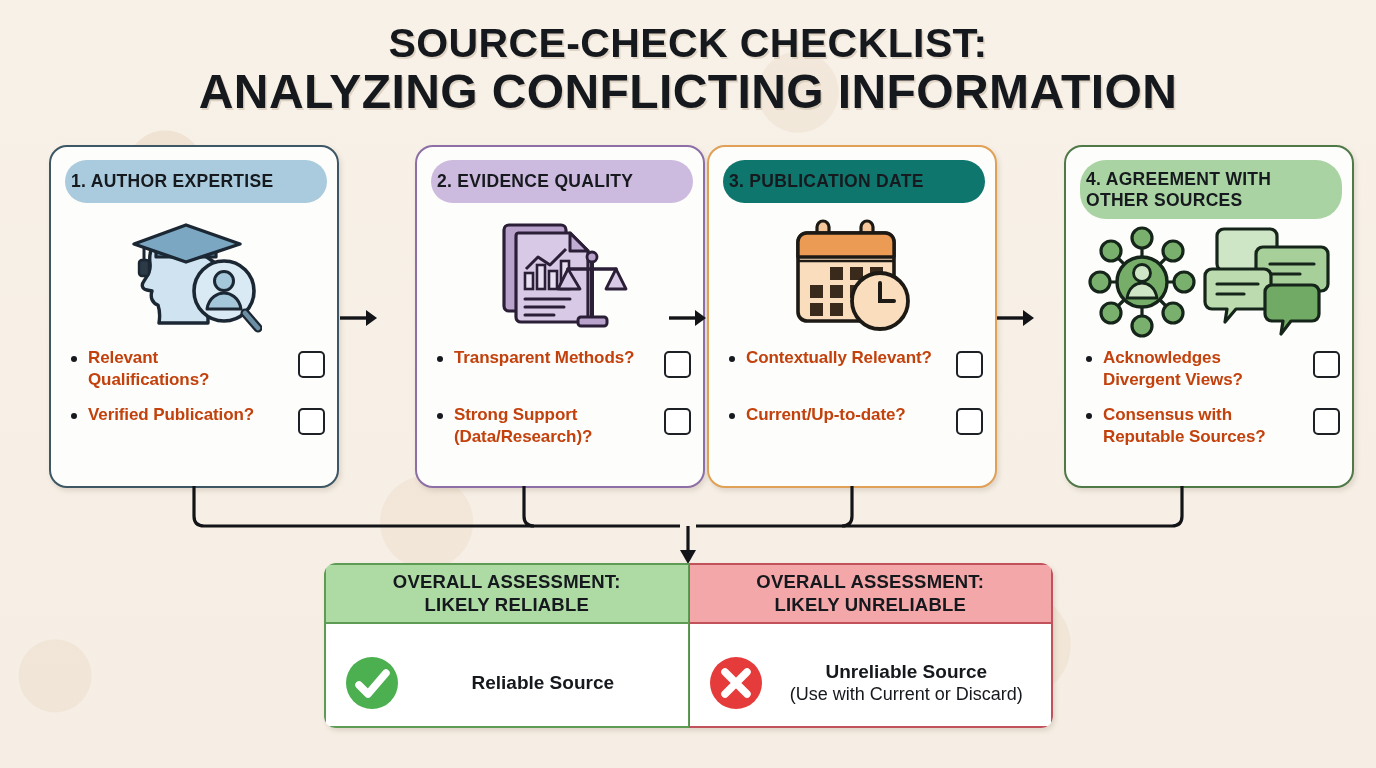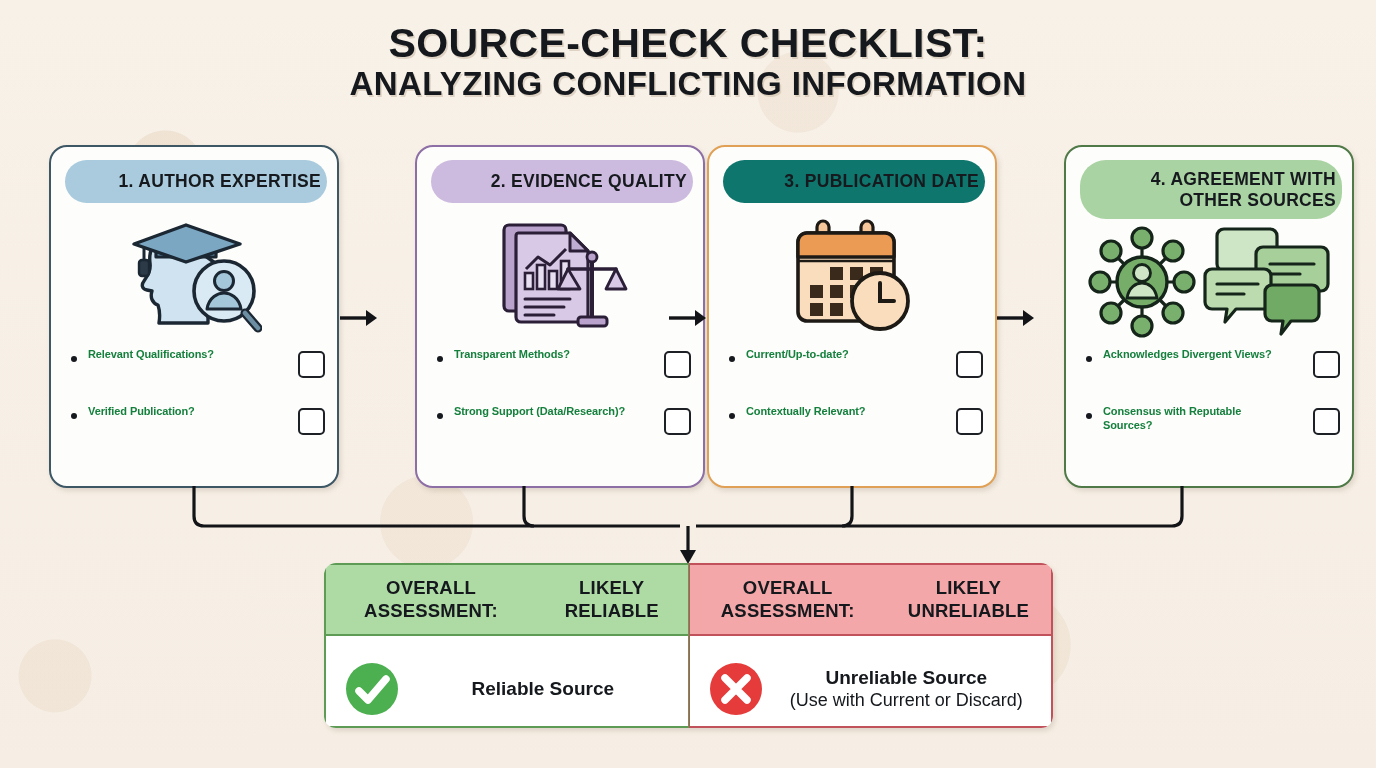--- a/index.html
+++ b/index.html
@@ -48,21 +48,21 @@
     text-align: center;
     color: #15181c;
     font-weight: 700;
     letter-spacing: 0.4px;
     line-height: 1.07;
     font-size: 40px;
     text-transform: uppercase;
     text-shadow: 1.5px 1.5px 0 rgba(200,185,165,0.55);
   }
   #title-line-1 { display: block; font-size: 41px; }
-  #title-line-2 { display: block; font-size: 33px; }
+  #title-line-2 { display: block; font-size: 48px; }
 
   
   .card {
     position: absolute;
     top: 145px;
     width: 290px;
     height: 343px;
     background: #fdfdfb;
     border-radius: 18px;
     border: 2.5px solid #3c5260;
@@ -72,21 +72,21 @@
   #card-2 { left: 379px;  border-color: #8d6fa6; margin-left: 36px; }
   #card-3 { left: 707px;  border-color: #e0a157; }
   #card-4 { left: 1064px; border-color: #4f7a48; }
 
   .card-header {
     position: absolute;
     left: 14px;
     top: 13px;
     width: 262px;
     border-radius: 26px;
-    text-align: right;
+    text-align: left;
     font-weight: 700;
     font-size: 17.5px;
     letter-spacing: 0.3px;
     text-transform: uppercase;
     color: #16191d;
     padding: 11px 6px;
     line-height: 1.18;
   }
   #card-1 .card-header { background: #a9cbdd; }
   #card-2 .card-header { background: #cdbbdf; }
@@ -125,23 +125,23 @@
   }
   .bullet-dot {
     flex: 0 0 auto;
     width: 6px;
     height: 6px;
     border-radius: 50%;
     background: #16191d;
     margin: 9px 11px 0 4px;
   }
   .check-label {
-    font-size: 11px;
+    font-size: 17px;
     font-weight: 700;
-    color: #15803d;
+    color: #c2410c;
     line-height: 1.28;
     letter-spacing: -0.1px;
   }
   .checkbox {
     flex: 0 0 auto;
     width: 27px;
     height: 27px;
     border: 2.5px solid #1d2126;
     border-radius: 5px;
     background: #ffffff;
@@ -184,22 +184,23 @@
     width: 50%;
     height: 100%;
     background: #ffffff;
     display: flex;
     flex-direction: column;
   }
   #assess-reliable { border: 2.5px solid #5e9b54; border-right-width: 1.25px; }
   #assess-unreliable { border: 2.5px solid #c1515a; border-left-width: 1.25px; }
 
   .assess-head {
-    height: 71px;
-    display: flex;
+    height: 59px;
+    display: flex;
+    flex-direction: column;
     align-items: center;
     justify-content: center;
     font-weight: 700;
     font-size: 18.5px;
     letter-spacing: 0.2px;
     text-transform: uppercase;
     color: #15181c;
     line-height: 1.2;
     text-align: center;
   }
@@ -344,28 +345,28 @@
         <rect x="82" y="68" width="5" height="13" fill="#3a2a1c"></rect>
 
         <circle cx="92" cy="84" r="28" fill="#f9ddbc" stroke="#1d1a16" stroke-width="3.8"></circle>
         <path d="M92 66 L92 84 L106 84" fill="none" stroke="#1d1a16" stroke-width="4" stroke-linecap="round"></path>
       </svg>
     </div>
     <div class="checklist">
       <div class="check-row">
         <div class="check-bullet-wrap">
           <span class="bullet-dot"></span>
+          <span class="check-label">Contextually Relevant?</span>
+        </div>
+        <span class="checkbox"></span>
+      </div>
+      <div class="check-row">
+        <div class="check-bullet-wrap">
+          <span class="bullet-dot"></span>
           <span class="check-label">Current/Up-to-date?</span>
-        </div>
-        <span class="checkbox"></span>
-      </div>
-      <div class="check-row">
-        <div class="check-bullet-wrap">
-          <span class="bullet-dot"></span>
-          <span class="check-label">Contextually Relevant?</span>
         </div>
         <span class="checkbox"></span>
       </div>
     </div>
   </div>
 
   <div class="card" id="card-4">
     <div class="card-header">4. Agreement with Other Sources</div>
     <div class="card-icon">
       <svg width="250" height="112" viewBox="0 0 250 112">

